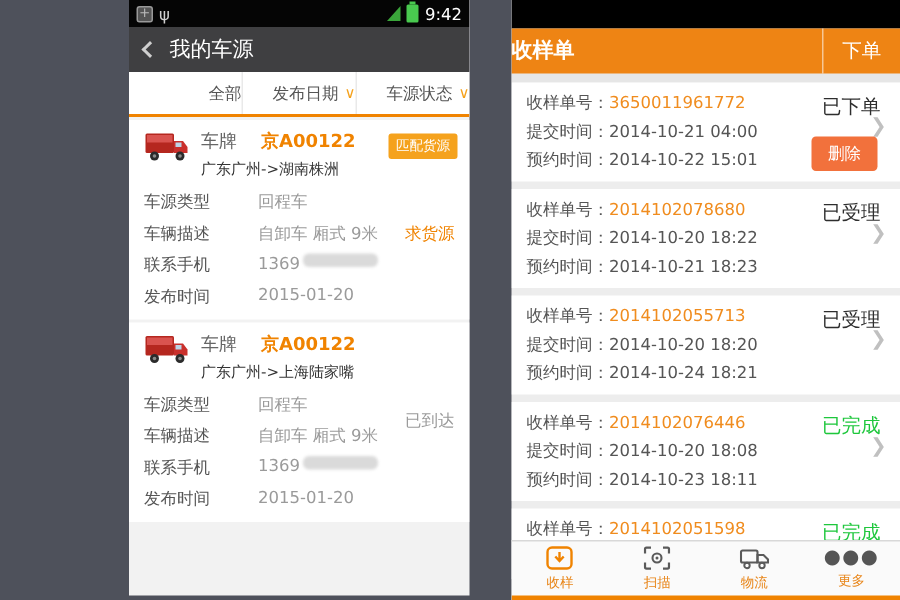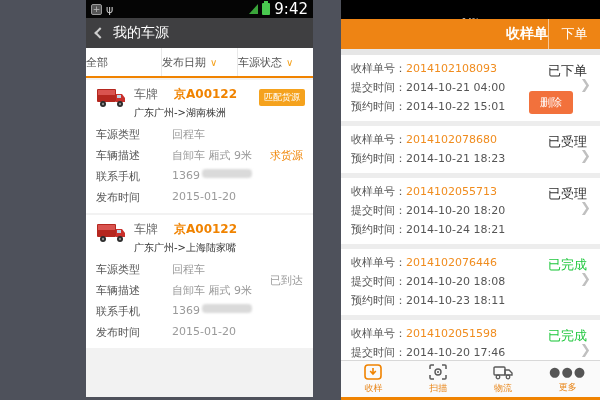--- a/index.html
+++ b/index.html
@@ -12,29 +12,29 @@
                 background:#f2f2f2; overflow:hidden; }
   .l-status { height:18px; background:#050505; color:#fff; display:flex;
               align-items:center; padding:0 5px; font-size:10px; gap:4px; }
   .l-status .grow { flex:1; }
   .sicon-box { width:11px; height:11px; border:1px solid #9a9a9a; border-radius:2px;
                color:#bbb; font-size:9px; line-height:9px; text-align:center; background:#555; }
   .usb { color:#cfcfcf; font-size:11px; }
   .sig-tri { width:0; height:0; border-left:9px solid transparent; border-bottom:10px solid #3aa53a; }
   .batt { width:8px; height:12px; background:#49c94f; border-radius:1px; position:relative; }
   .batt:before { content:""; position:absolute; top:-2px; left:2px; width:4px; height:2px; background:#49c94f; }
-  .l-time { font-size:15px; }
+  .l-time { font-size:11px; }
 
   .l-header { height:30px; background:#3f3f41; color:#fff; display:flex;
               align-items:center; padding:13px 10px; gap:9px; font-size:14px; }
   .back-chevron { width:8px; height:8px; border-left:2px solid #cfcfcf;
                   border-bottom:2px solid #cfcfcf; transform:rotate(45deg); }
 
   .l-filters { height:30px; background:#fff; border-bottom:2px solid #f08300; display:flex; }
-  .l-filter { flex:1; display:flex; align-items:center; justify-content:flex-start;
+  .l-filter { flex:1; display:flex; align-items:center; justify-content:flex-end;
               font-size:11px; color:#555; gap:4px; border-right:1px solid #e9e9e9; cursor:pointer; }
   .l-filter:last-child { border-right:none; }
   .fchev { color:#f5a21d; font-size:10px; }
 
   .card { background:#fff; margin-top:2px; padding:6px 10px 8px 10px; position:relative; }
   .card-head { display:flex; gap:8px; }
   .truck-svg { flex:0 0 auto; margin-top:1px; }
   .plate-line { font-size:12px; color:#666; }
   .plate { color:#f08300; margin-left:16px;font-weight:bold; }
   .route { font-size:10px; color:#333; margin-top:3px; }
@@ -55,21 +55,21 @@
                  background:#ededed; overflow:hidden; }
   .r-status { height:19px; background:#000; color:#d8d8d8; display:flex;
               align-items:center; padding:0 5px; gap:3px; font-size:10px;flex-direction:column; }
   .r-status .grow { flex:1; }
   .pct { font-size:8px; color:#cfcfcf; }
   .rbatt { width:7px; height:11px; background:#d9d9d9; border-radius:1px; position:relative; }
   .rbatt:before { content:""; position:absolute; top:-2px; left:1.5px; width:4px; height:2px; background:#d9d9d9; }
 
   .r-header { height:30px; background:#ee8414; color:#fff; position:relative;
               display:flex; align-items:center; }
-  .r-title { position:absolute; left:0; right:52px; text-align:right; font-size:14px; font-weight:bold; }
+  .r-title { position:absolute; left:0; right:52px; text-align:left; font-size:14px; font-weight:bold; }
   .r-action { position:absolute; right:0; top:0; height:100%; width:52px; display:flex;
               align-items:center; justify-content:center; font-size:13px;
               border-left:1px solid rgba(255,255,255,.55); cursor:pointer; }
 
   .r-filter { height:33px; background:#fff; display:flex; align-items:center;
               padding:0 12px; font-size:12px; color:#444; }
   .r-filter .grow { flex:1; }
   .spin { display:flex; flex-direction:column; gap:2px; margin-left:7px; cursor:pointer; }
   .spin .up { width:0; height:0; border-left:4px solid transparent; border-right:4px solid transparent;
               border-bottom:5px solid #8a8a8a; }
@@ -78,21 +78,21 @@
   .r-gap { height:6px; background:#e6e6e6; }
 
   .order { background:#fff; margin-bottom:5px; padding:6px 10px 7px 10px;
            position:relative; font-size:11px; color:#555; }
   .o-line { margin-top:4px; }
   .o-line:first-child { margin-top:0; }
   .o-num { color:#f08c1e; }
   .o-status { position:absolute; right:13px; top:7px; font-size:13px; color:#2e2e2e; }
   .o-status.green { color:#1ec73c; }
   .o-chevron { position:absolute; right:9px; top:22px; color:#c0c0c0; font-size:13px; cursor:pointer; }
-  .o-btn { position:absolute; right:27px; top:36px; background:#f2713c; color:#fff;
+  .o-btn { position:absolute; right:15px; top:36px; background:#f2713c; color:#fff;
            font-size:11px; padding:4px 11px; border-radius:3px; border:none; cursor:pointer; }
 
   .r-tabbar { position:absolute; left:0; right:0; bottom:0; height:40px; background:#fafafa;
               border-top:1px solid #d8d8d8; border-bottom:3px solid #f08300; display:flex; }
   .tab { flex:1; display:flex; flex-direction:column; align-items:center;
          justify-content:center; gap:2px; cursor:pointer; }
   .tab-label { font-size:9px; color:#e8861a; }
   .more-dots { color:#555; font-size:13px; letter-spacing:1px; line-height:14px; }
 </style>
 </head>
@@ -244,30 +244,31 @@
   </div>
 
   <div class="r-header">
     <span class="r-title">收样单</span>
     <span class="r-action">下单</span>
   </div>
 
   <div class="r-gap"></div>
 
   <div class="order">
-    <div class="o-line"><span>收样单号：</span><span class="o-num">2014102108093</span></div>
+    <div class="o-line"><span>收样单号：</span><span class="o-num">3650011961772</span></div>
     <div class="o-line"><span>提交时间：</span><span>2014-10-21 04:00</span></div>
     <div class="o-line"><span>预约时间：</span><span>2014-10-22 15:01</span></div>
     <span class="o-status">已下单</span>
     <span class="o-chevron">❯</span>
     <button class="o-btn">删除</button>
   </div>
 
   <div class="order">
     <div class="o-line"><span>收样单号：</span><span class="o-num">2014102078680</span></div>
+    <div class="o-line"><span>提交时间：</span><span>2014-10-20 18:22</span></div>
     <div class="o-line"><span>预约时间：</span><span>2014-10-21 18:23</span></div>
     <span class="o-status">已受理</span>
     <span class="o-chevron">❯</span>
   </div>
 
   <div class="order">
     <div class="o-line"><span>收样单号：</span><span class="o-num">2014102055713</span></div>
     <div class="o-line"><span>提交时间：</span><span>2014-10-20 18:20</span></div>
     <div class="o-line"><span>预约时间：</span><span>2014-10-24 18:21</span></div>
     <span class="o-status">已受理</span>

